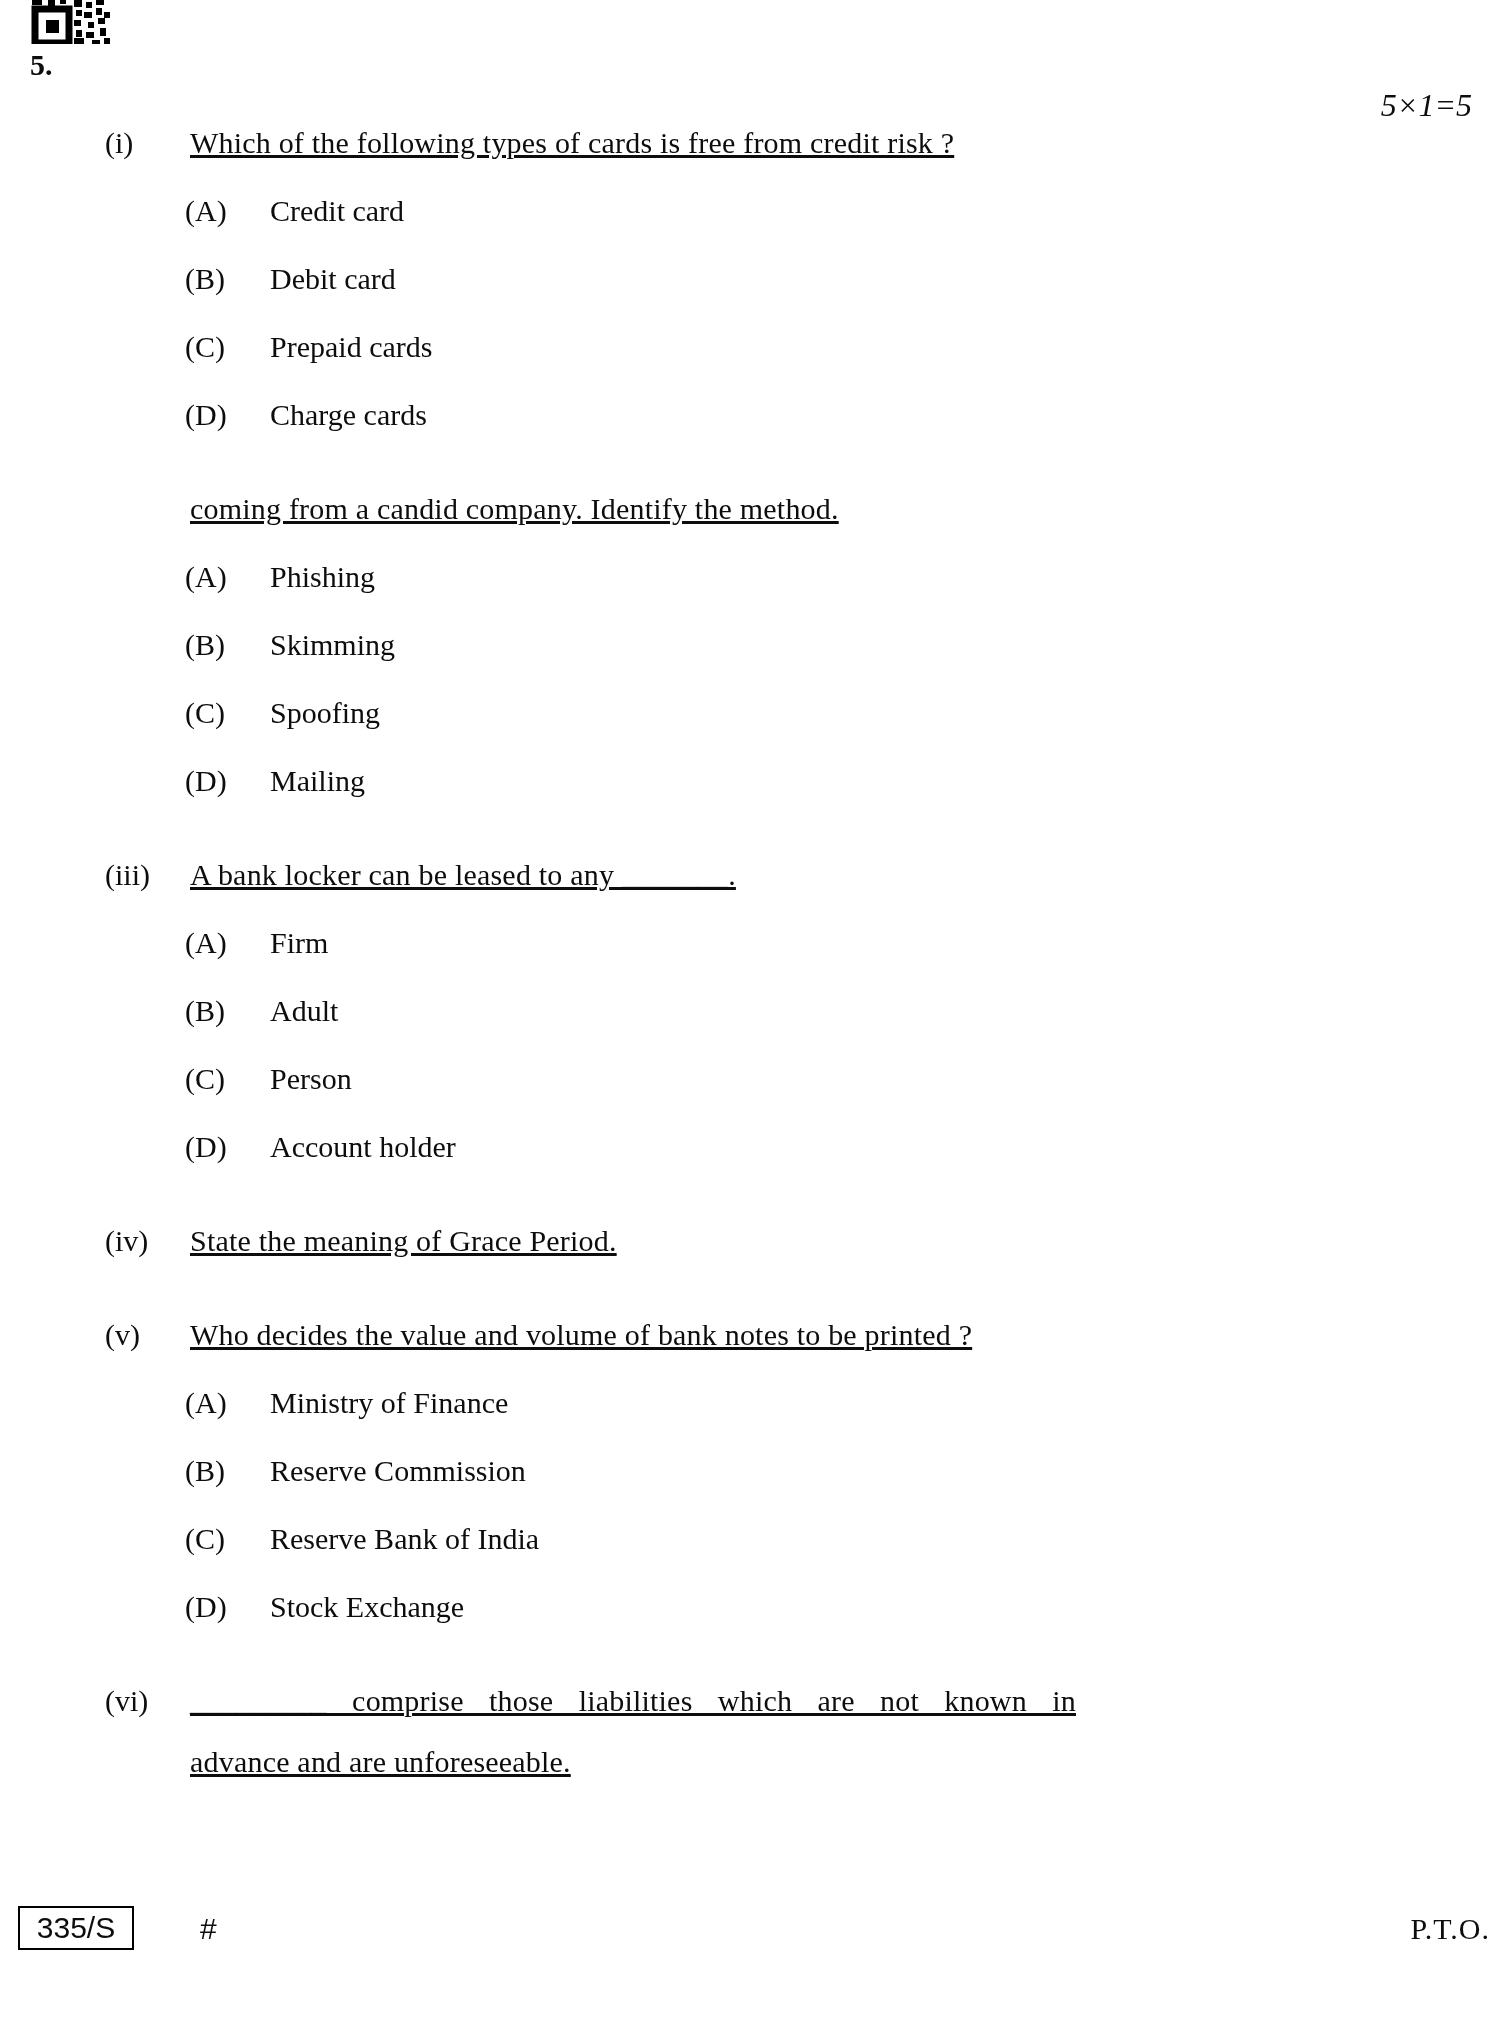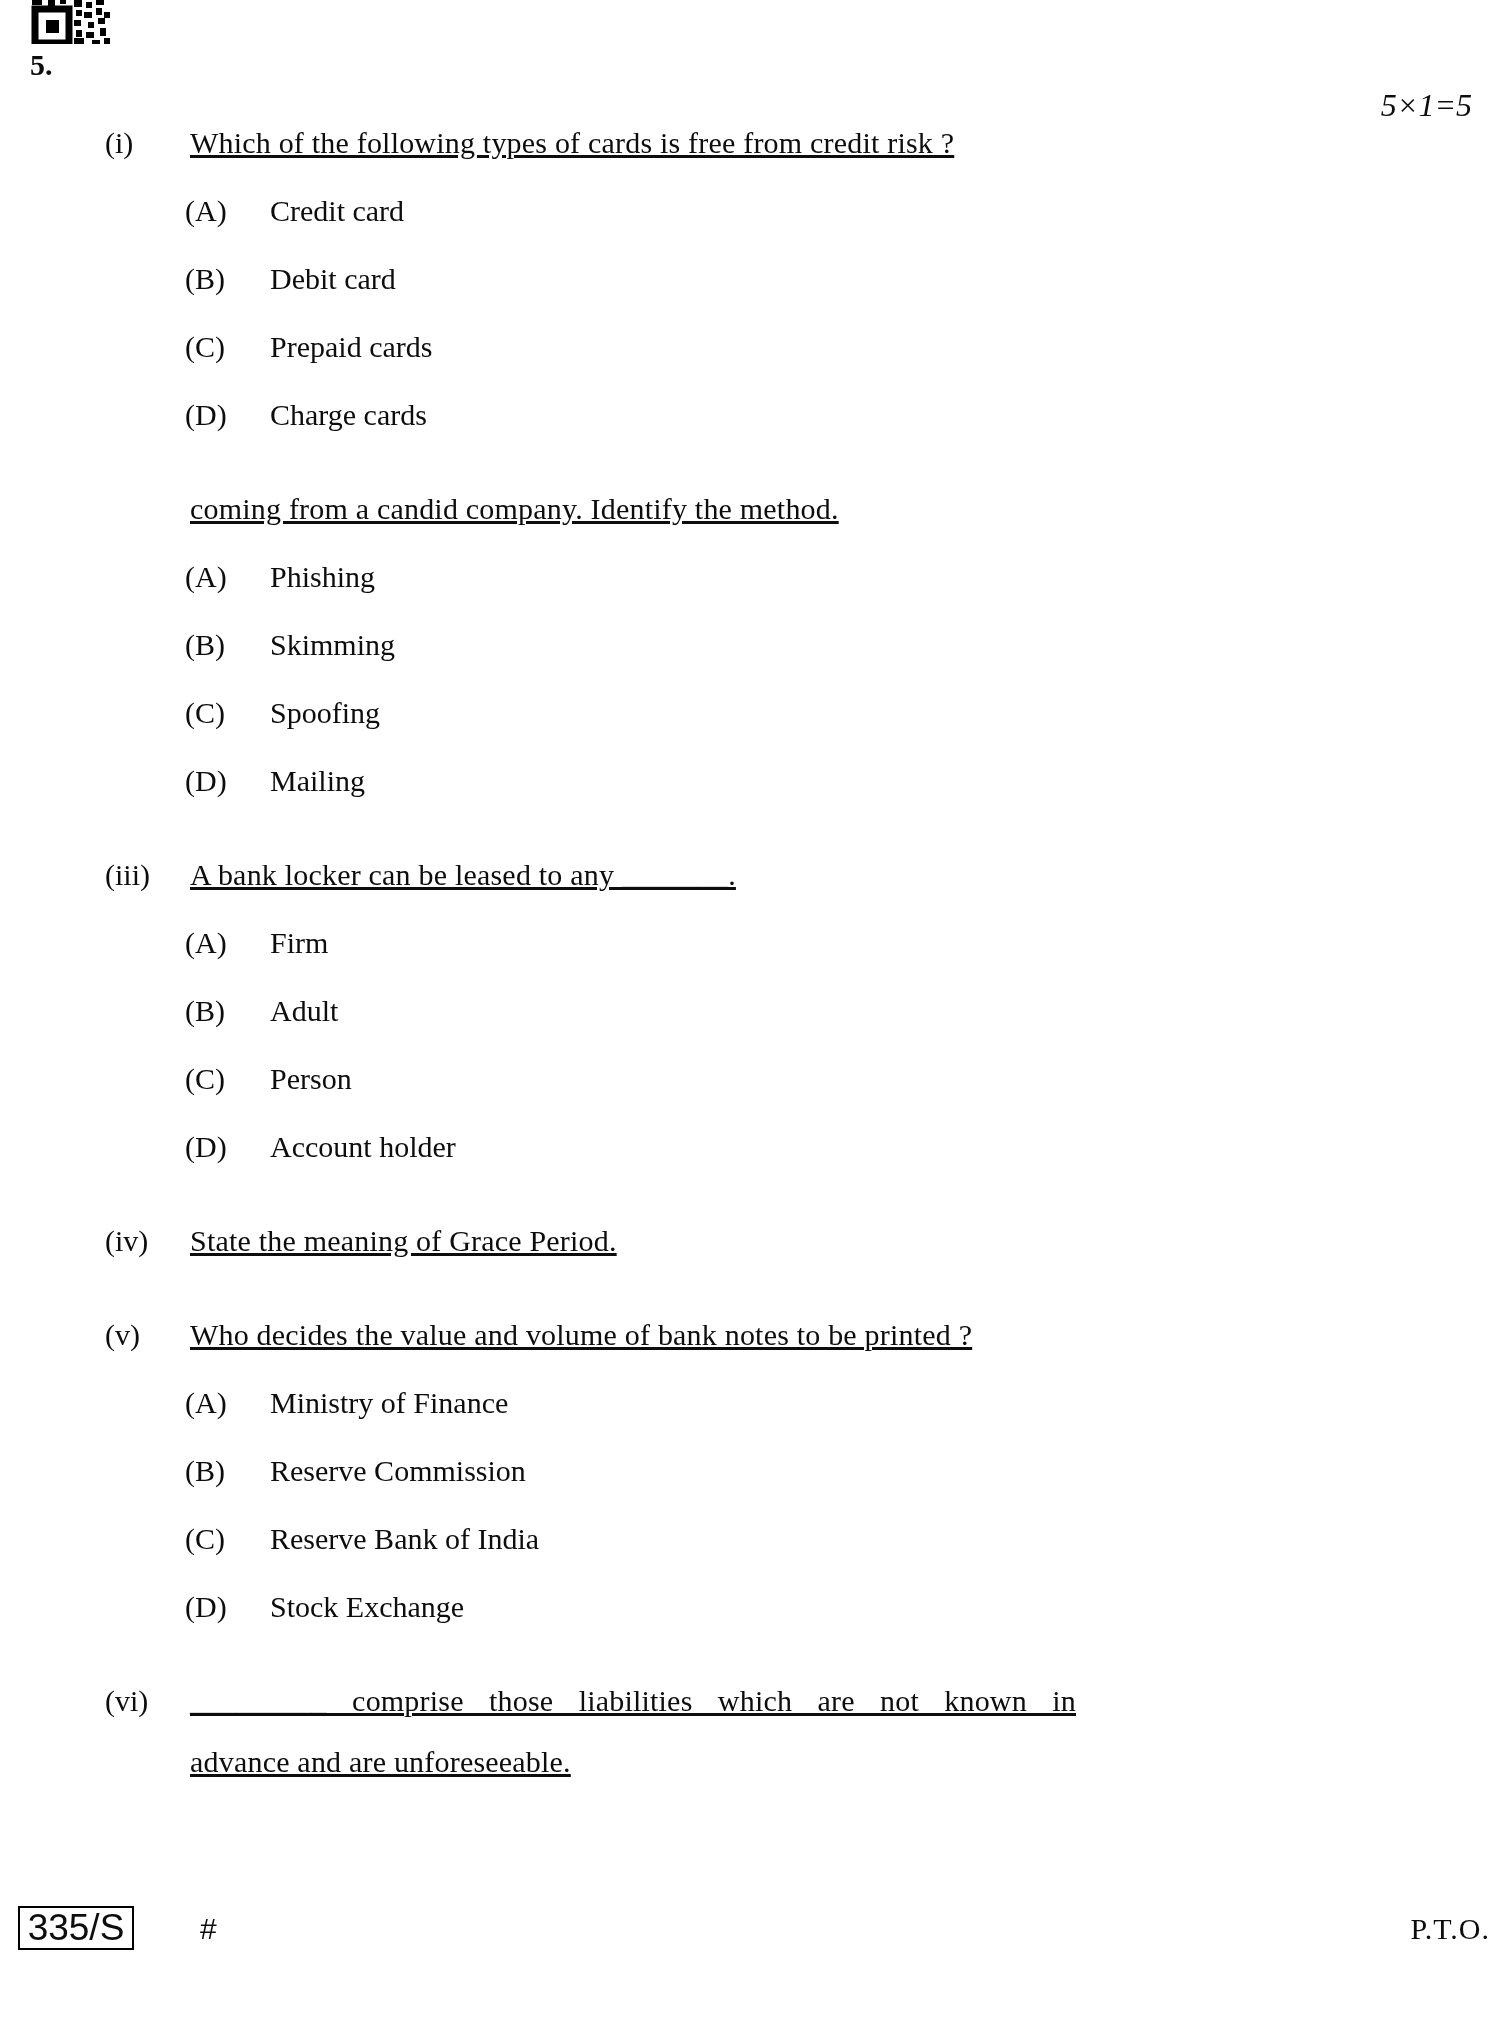--- a/index.html
+++ b/index.html
@@ -34,21 +34,21 @@
   }
   .opt-row{position:relative;padding-left:270px;margin-top:34px;font-size:30px;line-height:34px;}
   .opt-letter{position:absolute;left:185px;}
   
   .footer-code-box{
     position:absolute;left:18px;top:1906px;
     border:2px solid #000;
     min-width:112px;height:40px;
     text-align:center;line-height:40px;
     font-family:"Liberation Sans","DejaVu Sans",sans-serif;
-    font-size:37px;
+    font-size:30px;
   }
   .footer-hash{
     position:absolute;left:200px;top:1912px;
     font-family:"Liberation Sans","DejaVu Sans",sans-serif;
     font-size:30px;line-height:34px;
   }
   .footer-page{
     position:absolute;left:0;top:1912px;width:100%;
     text-align:center;
     font-family:"Liberation Sans","DejaVu Sans",sans-serif;

